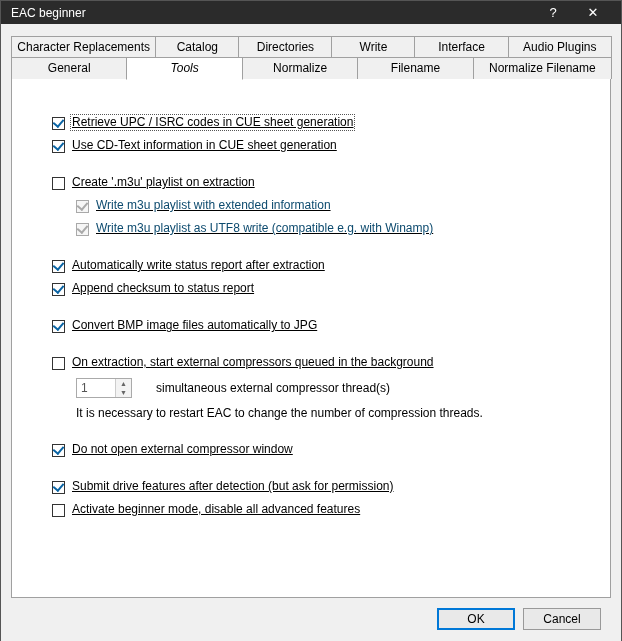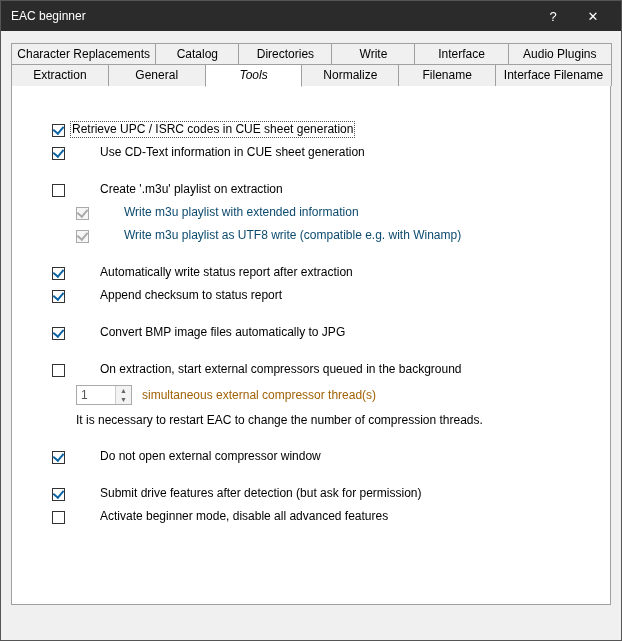--- a/index.html
+++ b/index.html
@@ -76,20 +76,21 @@
   .tabrow.row2 .tab.active {
     border-bottom: 1px solid #ffffff;
     margin-bottom: -1px;
     padding-bottom: 4px;
   }
 
   .opt {
     display: flex;
     align-items: flex-end;
     margin-bottom: 8px;
+    text-decoration: underline;
   }
   .opt.sub { margin-left: 24px; }
   .cb {
     width: 13px; height: 13px;
     border: 1px solid #333;
     background: #fff;
     margin-right: 7px;
     margin-top: 1px;
     position: relative;
     flex-shrink: 0;
@@ -98,21 +99,21 @@
     content: "";
     position: absolute;
     left: 2px; top: -1px;
     width: 5px; height: 8px;
     border: solid #0a64a4;
     border-width: 0 2px 2px 0;
     transform: rotate(40deg);
   }
   .cb.disabled { border-color: #a9a9a9; background: #f6f6f6; }
   .cb.disabled.checked::after { border-color: #a9a9a9; }
-  .lbl { line-height: 15px; margin-left: 28px; }
+  .lbl { line-height: 15px; }
   .lbl.disabled { color: #0c4a6e; }
   .lbl.focused { border: 1px dotted #555; padding: 0 1px; margin: -1px -2px; }
   .gap-md { height: 14px; }
 
   .inline-row {
     margin-left: 24px;
     display: flex;
     align-items: center;
     margin-bottom: 8px;
   }
@@ -141,21 +142,21 @@
   }
   .spin .arrow {
     flex: 1;
     display: flex;
     align-items: center;
     justify-content: center;
     font-size: 7px;
     color: #666;
     background: #f3f3f3;
   }
-  .inline-row .post { margin-left: 10px; color: #a16207; }
+  .inline-row .post { margin-left: 24px; color: #000000; }
   .note {
     margin-left: 24px;
     margin-top: 4px;
     margin-bottom: 8px;
   }
 
   .footer {
     display: flex;
     justify-content: flex-end;
     padding: 10px 10px 10px 10px;
@@ -192,26 +193,25 @@
     <div class="tabs">
       <div class="tabrow row1">
         <div class="tab" style="flex:1.4">Character Replacements</div>
         <div class="tab" style="flex:0.8">Catalog</div>
         <div class="tab" style="flex:0.9">Directories</div>
         <div class="tab" style="flex:0.8">Write</div>
         <div class="tab" style="flex:0.9">Interface</div>
         <div class="tab" style="flex:1.0">Audio Plugins</div>
       </div>
       <div class="tabrow row2">
-        <div class="tab">Extraction</div>
         <div class="tab">General</div>
         <div class="tab active">Tools</div>
         <div class="tab">Normalize</div>
         <div class="tab">Filename</div>
-        <div class="tab" style="flex:1.2">Interface Filename</div>
+        <div class="tab" style="flex:1.2">Normalize Filename</div>
       </div>
 
       <div class="tabbody">
 
         <div class="opt">
           <div class="cb checked"></div>
           <span class="lbl focused">Retrieve UPC / ISRC codes in CUE sheet generation</span>
         </div>
 
         <div class="opt">
@@ -290,16 +290,20 @@
         </div>
 
         <div class="opt">
           <div class="cb"></div>
           <span class="lbl">Activate beginner mode, disable all advanced features</span>
         </div>
 
       </div>
     </div>
 
+    <div class="footer">
+      <div class="btn default">OK</div>
+      <div class="btn">Cancel</div>
+    </div>
 
   </div>
 
 </div>
 
 </body></html>

